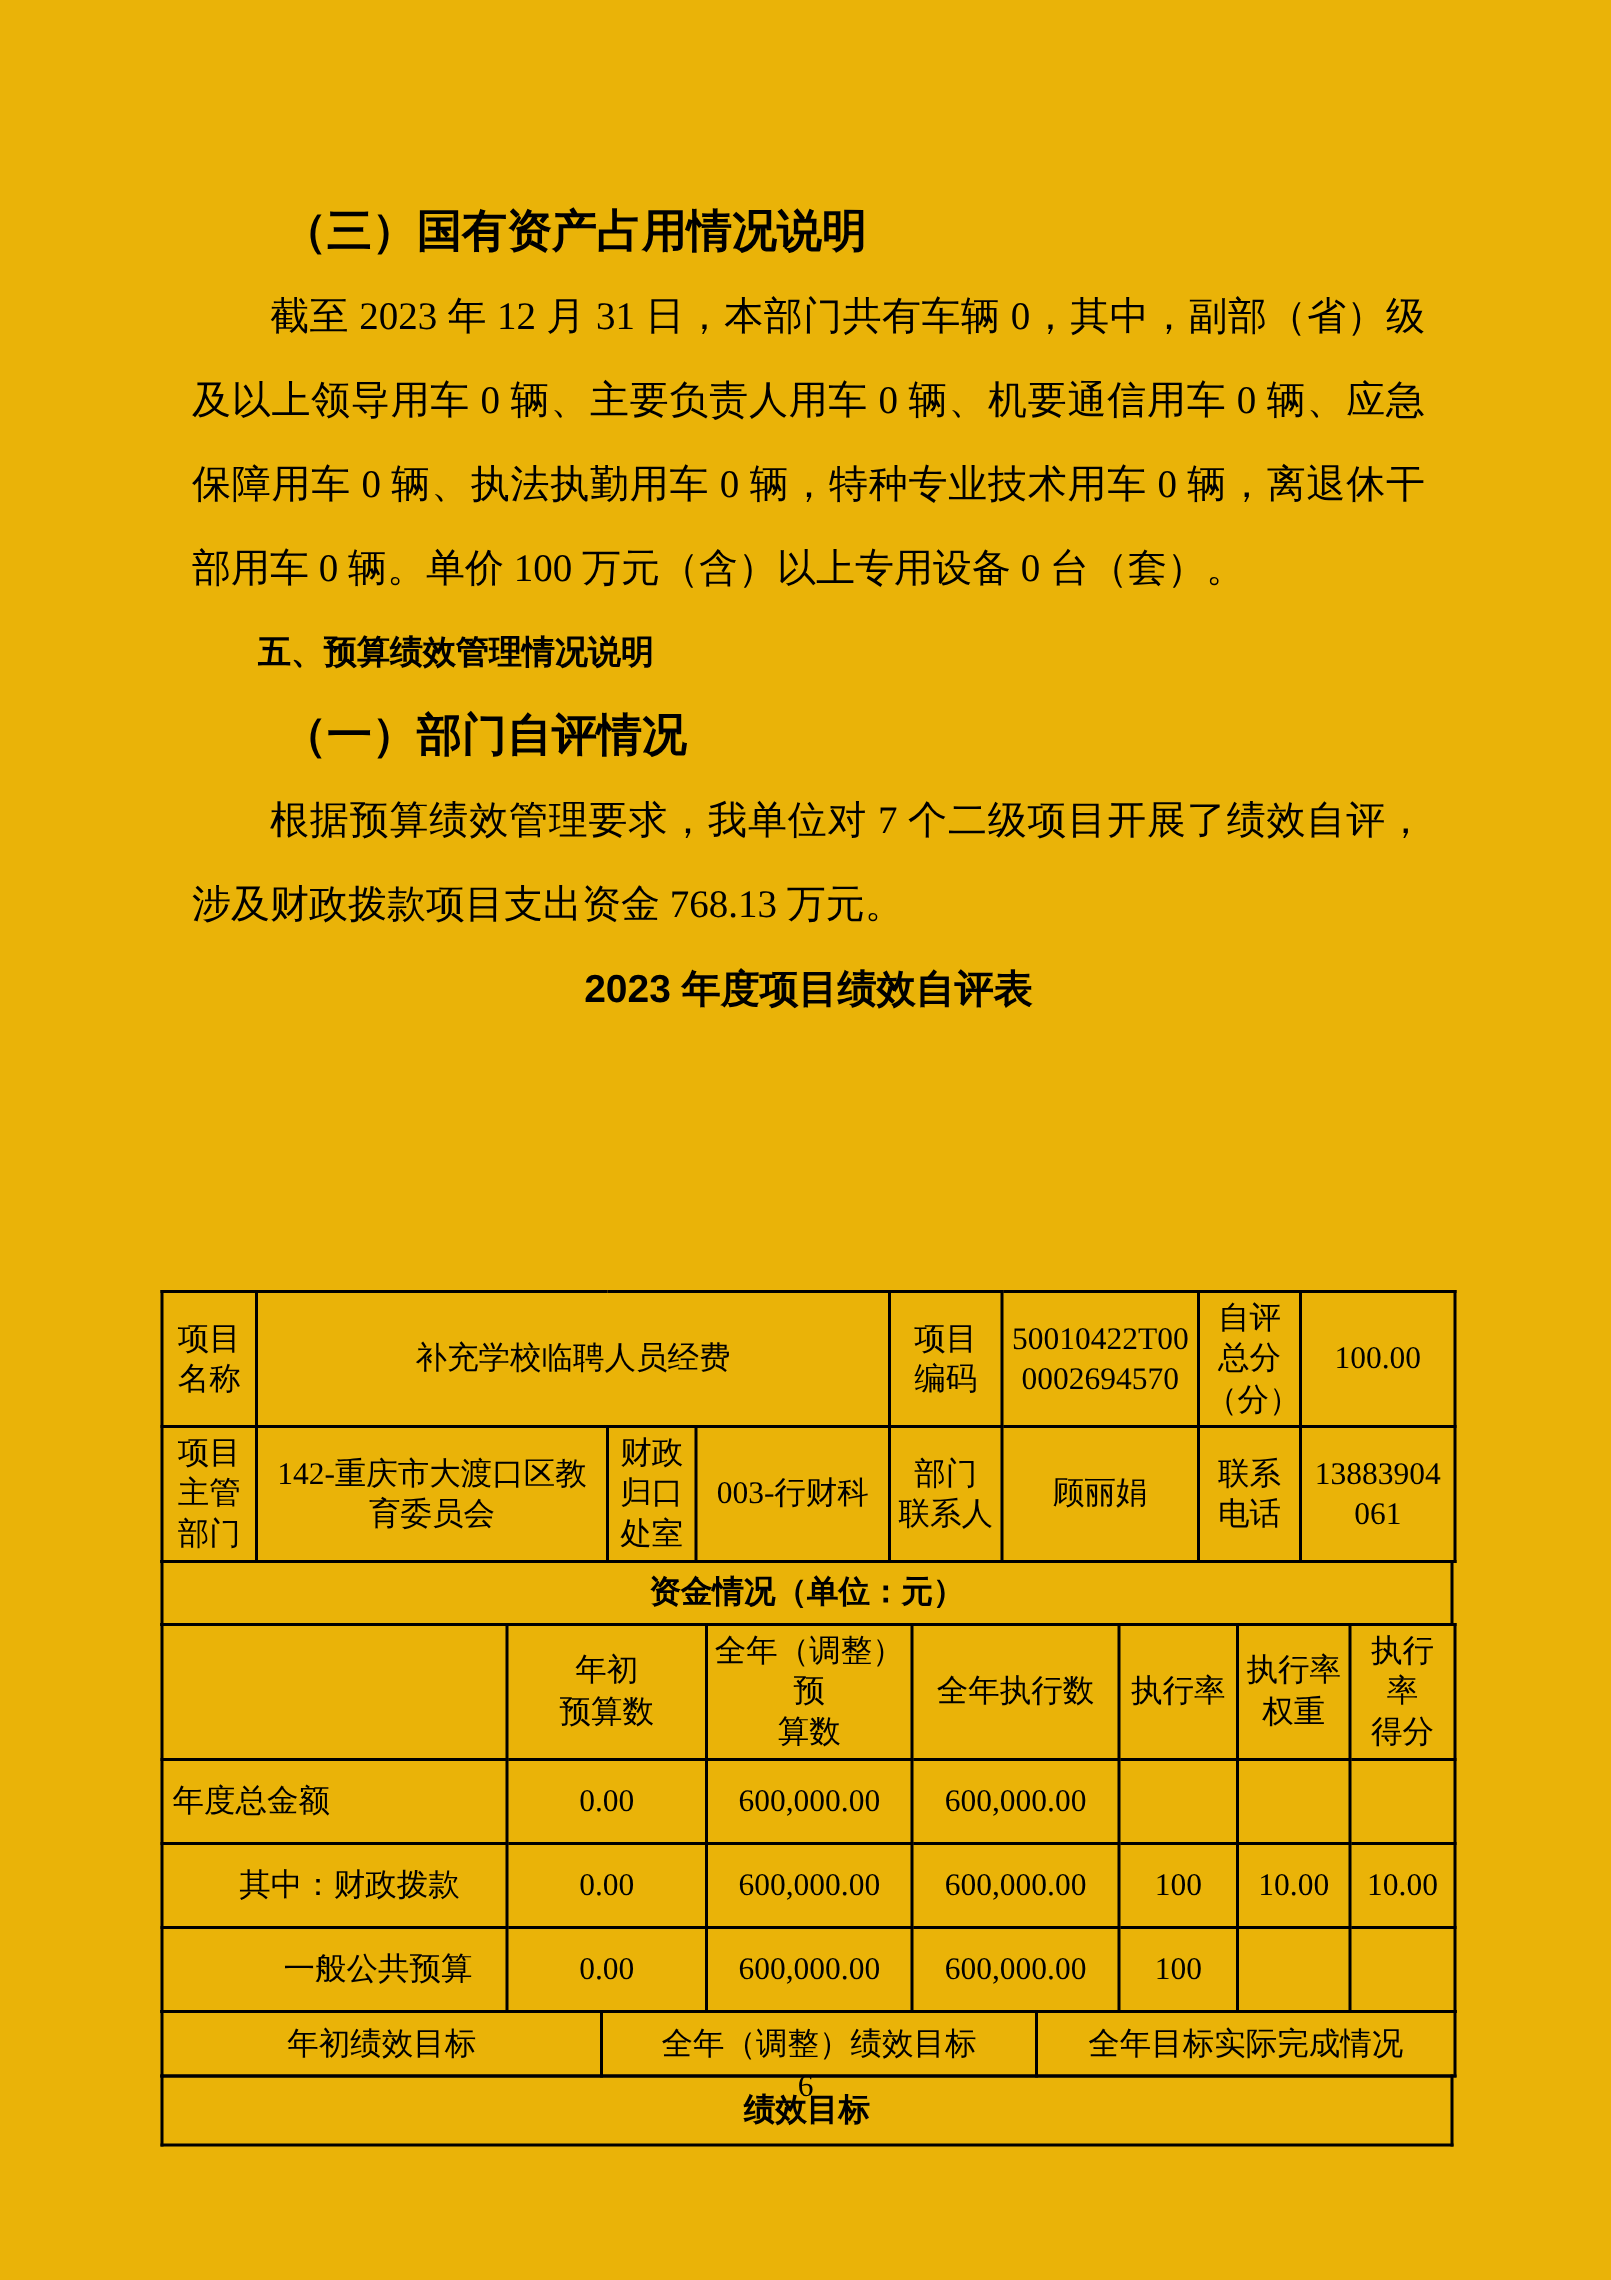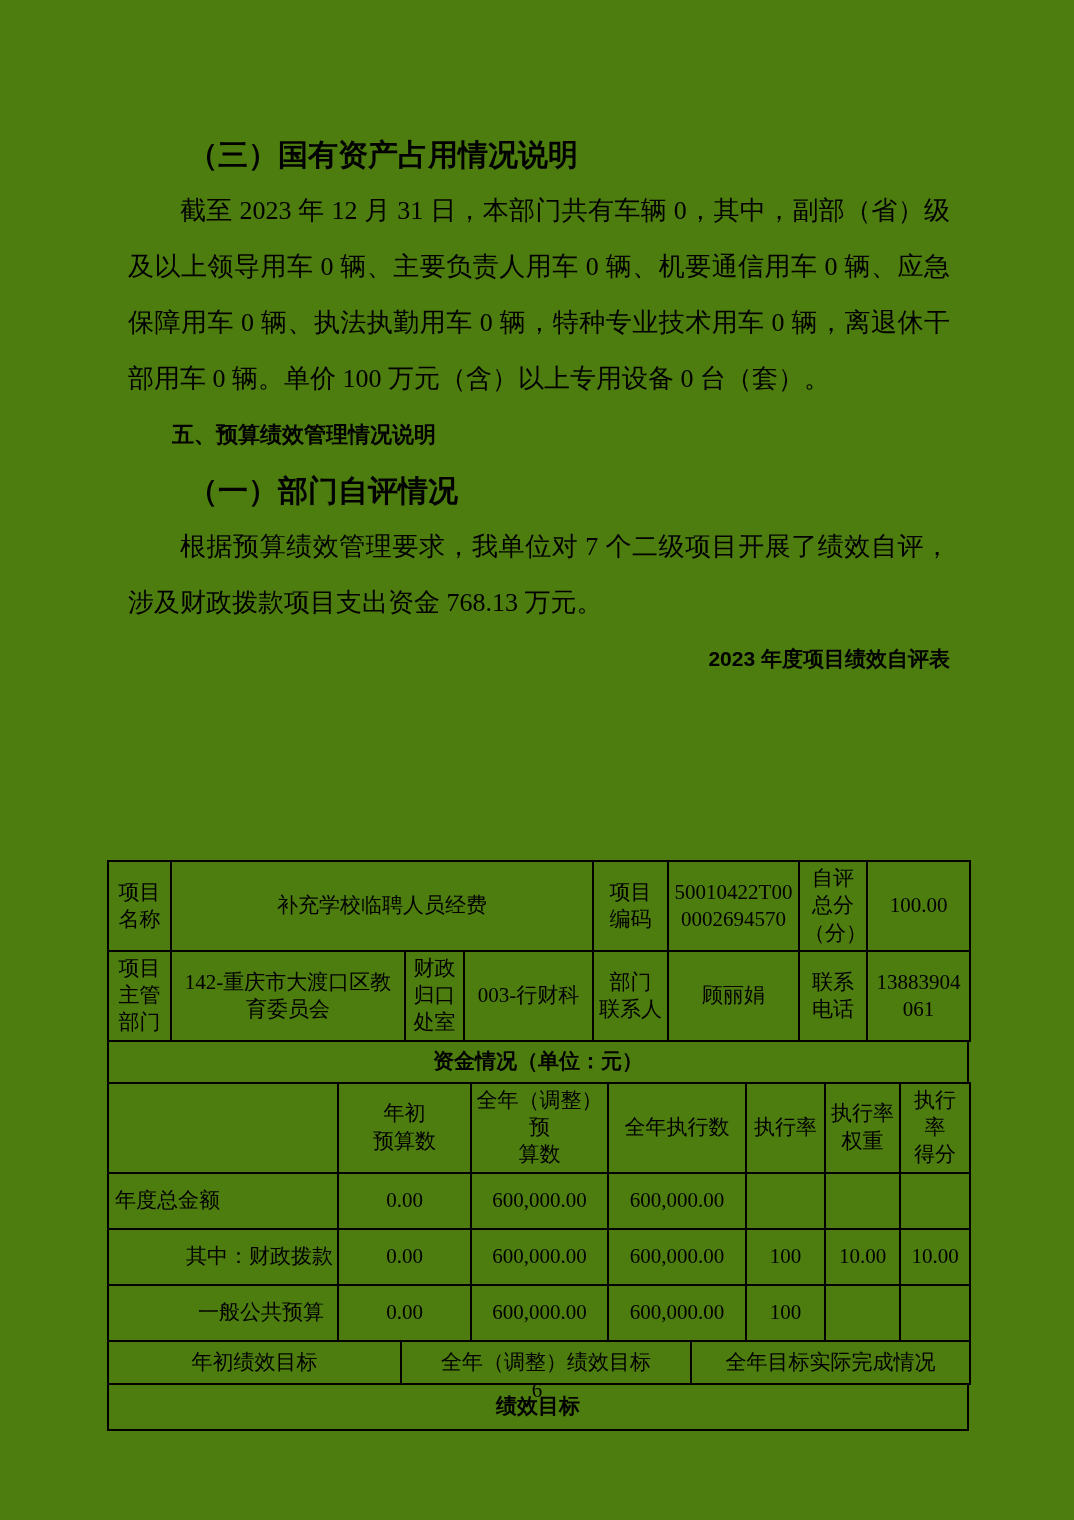--- a/index.html
+++ b/index.html
@@ -1,20 +1,20 @@
 <!DOCTYPE html>
 <html><head>
 <meta charset="utf-8">
 <style>
   * { margin:0; padding:0; box-sizing:border-box; }
   html,body { background:#ffffff; }
   .page {
     position:relative;
     width:1074px; height:1520px;
-    background:#4d7c0f;
+    background:#eab308;
     color:#000000;
     font-family:"Liberation Serif","DejaVu Serif",serif;
     overflow:hidden;
     margin:0 auto;
   }
   .content {
     position:absolute;
     left:128px; top:127px; width:822px;
   }
   .h-kai {
@@ -25,22 +25,22 @@
   .h-hei {
     font-size:22px; line-height:56px;
     font-weight:bold; text-indent:2em;
     font-family:"Liberation Sans","DejaVu Sans",sans-serif;
   }
   .para {
     font-size:26px; line-height:56px;
     text-align:justify; text-indent:2em;
   }
   .tbl-title {
-    font-size:21px; line-height:56px;
-    font-weight:bold; text-align:right;
+    font-size:26px; line-height:56px;
+    font-weight:bold; text-align:center;
     font-family:"Liberation Sans","DejaVu Sans",sans-serif;
   }
   .tables {
     position:absolute; left:107px; top:860px; width:864px;
   }
   table.t {
     border-collapse:collapse; table-layout:fixed; width:862px;
   }
   table.t + table.t { margin-top:-2px;border-radius:17px; }
   .t td {
@@ -53,22 +53,22 @@
   .ln { display:block; }
   .num { word-break:break-all; }
   .rowA td { height:87px; }
   .rowB td { height:86px; }
   .band td { height:42px; font-weight:bold; }
   .band2 td { height:46px; font-weight:bold; }
   .fhead td { height:61px; }
   .frow td { height:56px; }
   .grow td { height:43px; }
   td.lbl0 { text-align:left; padding-left:6px; }
-  td.lbl1 { text-align:right; padding-left:24px; }
-  td.lbl2 { text-align:center; padding-left:80px; }
+  td.lbl1 { text-align:center; padding-left:24px; }
+  td.lbl2 { text-align:left; padding-left:80px; }
   .page-number {
     position:absolute; left:0; top:1378px; width:100%;
     text-align:center; font-size:21px; line-height:24px;
   }
 </style>
 </head>
 <body>
 
 <div class="page">
 

